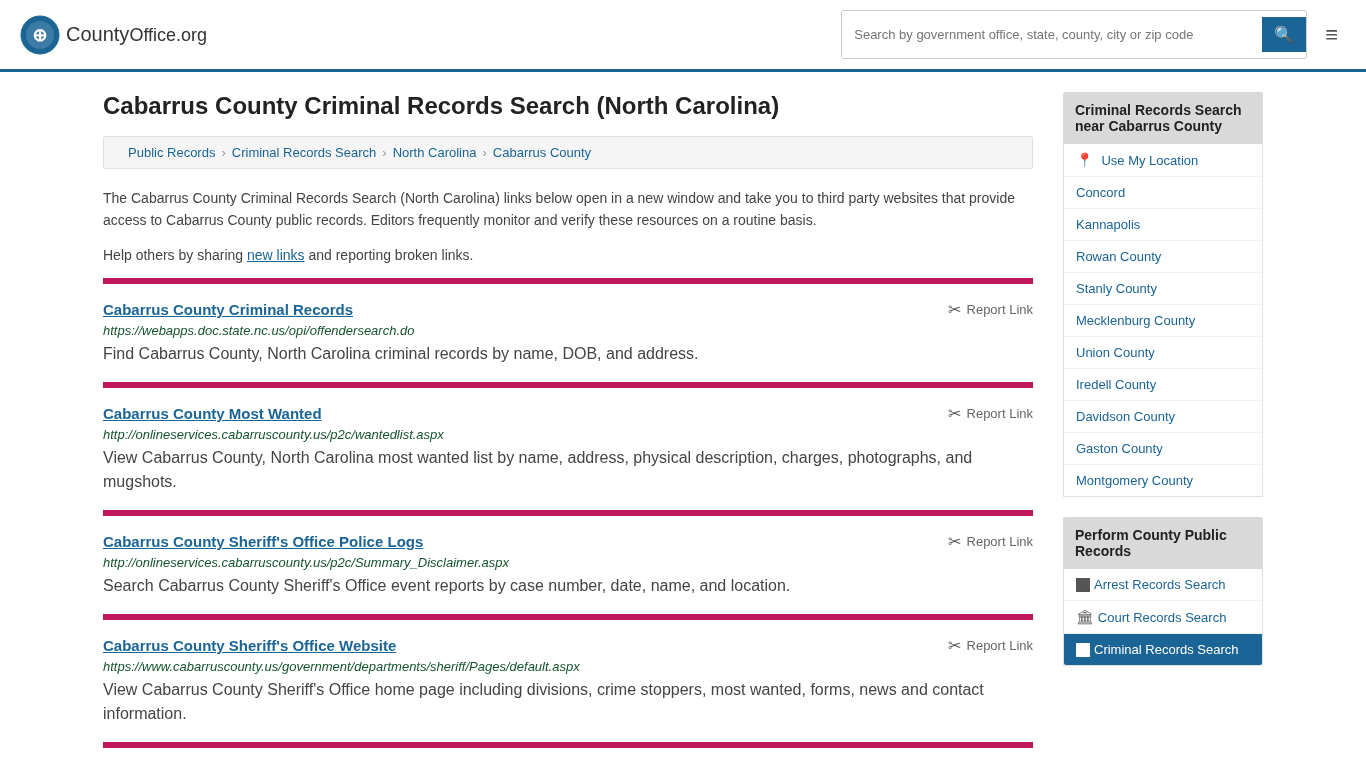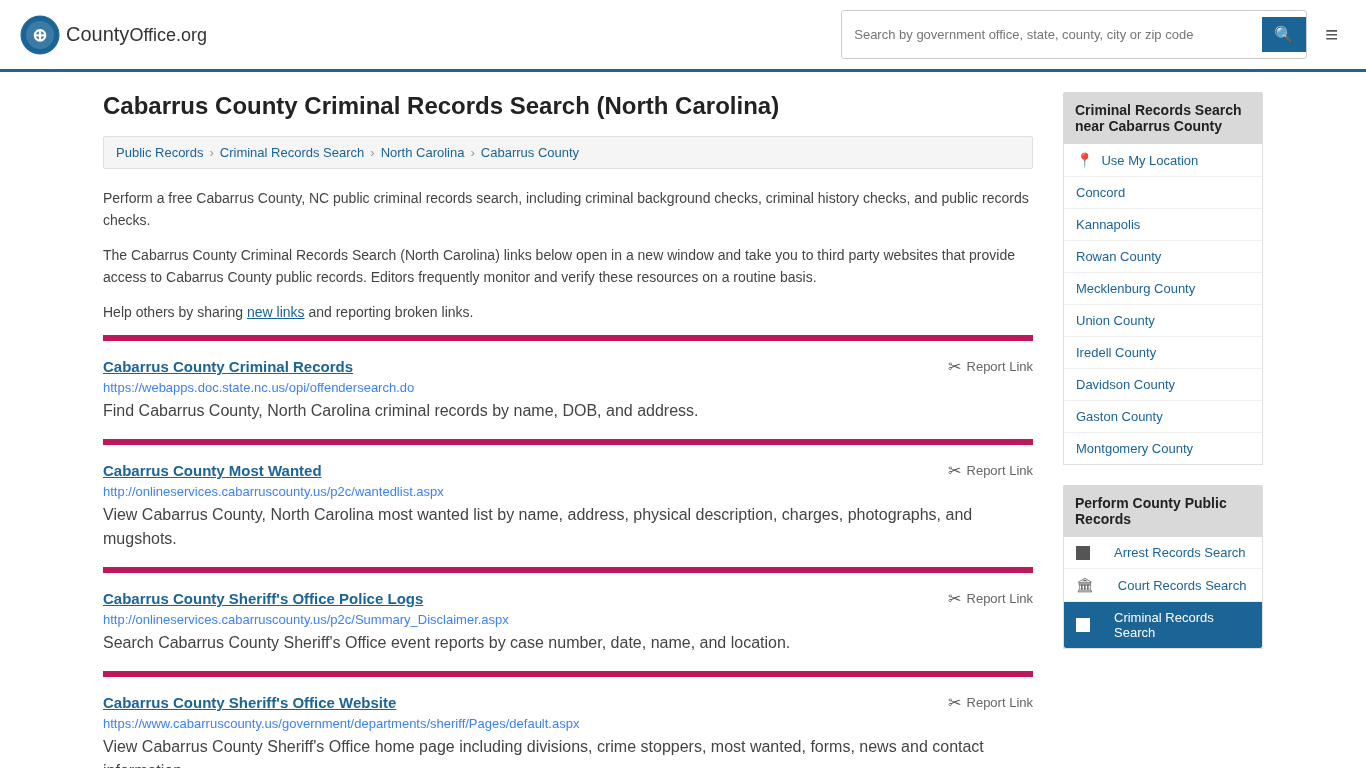--- a/index.html
+++ b/index.html
@@ -86,21 +86,21 @@
       font-size: 24px;
       font-weight: bold;
       color: #222;
       margin-bottom: 16px;
     }
 
     
     .breadcrumb {
       background: #f5f5f5;
       border: 1px solid #e0e0e0;
-      padding: 8px 12px;
+      padding: 8px 24px;
       border-radius: 2px;
       font-size: 13px;
       color: #555;
       margin-bottom: 18px;
       display: flex;
       align-items: center;
       gap: 6px;
       flex-wrap: wrap;
     }
     .breadcrumb a {
@@ -146,24 +146,25 @@
       color: #666;
       font-size: 13px;
       cursor: pointer;
       white-space: nowrap;
     }
     .report-icon {
       font-size: 16px;
       color: #555;
     }
     .result-url {
-      color: #3b82f6;
+      color: #14532d;
       font-size: 13px;
       margin-bottom: 4px;
       cursor: pointer;
+      font-style: italic;
     }
     .result-desc {
       font-size: 16px;
       color: #444;
       line-height: 1.5;
     }
 
     
     .sidebar {
       width: 200px;
@@ -201,21 +202,21 @@
     .sidebar-link-item .loc-icon {
       color: #555;
       font-size: 14px;
       flex-shrink: 0;
     }
 
     
     .sidebar-pub-records .sidebar-link-item {
       display: flex;
       align-items: center;
-      gap: 24px;
+      gap: 4px;
     }
     .icon-square {
       width: 14px;
       height: 14px;
       background: #555;
       flex-shrink: 0;
       display: inline-block;
     }
     .icon-building {
       font-size: 14px;
@@ -259,21 +260,20 @@
     <nav class="breadcrumb">
       <a href="#">Public Records</a>
       <span class="sep">›</span>
       <a href="#">Criminal Records Search</a>
       <span class="sep">›</span>
       <a href="#">North Carolina</a>
       <span class="sep">›</span>
       <a href="#">Cabarrus County</a>
     </nav>
 
-    <p class="description">Perform a free Cabarrus County, NC public criminal records search, including criminal background checks, criminal history checks, and public records checks.</p>
     <p class="description">The Cabarrus County Criminal Records Search (North Carolina) links below open in a new window and take you to third party websites that provide access to Cabarrus County public records. Editors frequently monitor and verify these resources on a routine basis.</p>
     <p class="description">
       <span>Help others by sharing </span><a href="#">new links</a><span> and reporting broken links.</span>
     </p>
 
     <div>
 
       <div class="result-item">
         <div class="result-header">
           <span class="result-title">Cabarrus County Criminal Records</span>
@@ -347,20 +347,23 @@
         <div class="sidebar-link-item">
           <a href="#">Concord</a>
         </div>
         <div class="sidebar-link-item">
           <a href="#">Kannapolis</a>
         </div>
         <div class="sidebar-link-item">
           <a href="#">Rowan County</a>
         </div>
         <div class="sidebar-link-item">
+          <a href="#">Stanly County</a>
+        </div>
+        <div class="sidebar-link-item">
           <a href="#">Mecklenburg County</a>
         </div>
         <div class="sidebar-link-item">
           <a href="#">Union County</a>
         </div>
         <div class="sidebar-link-item">
           <a href="#">Iredell County</a>
         </div>
         <div class="sidebar-link-item">
           <a href="#">Davidson County</a>

